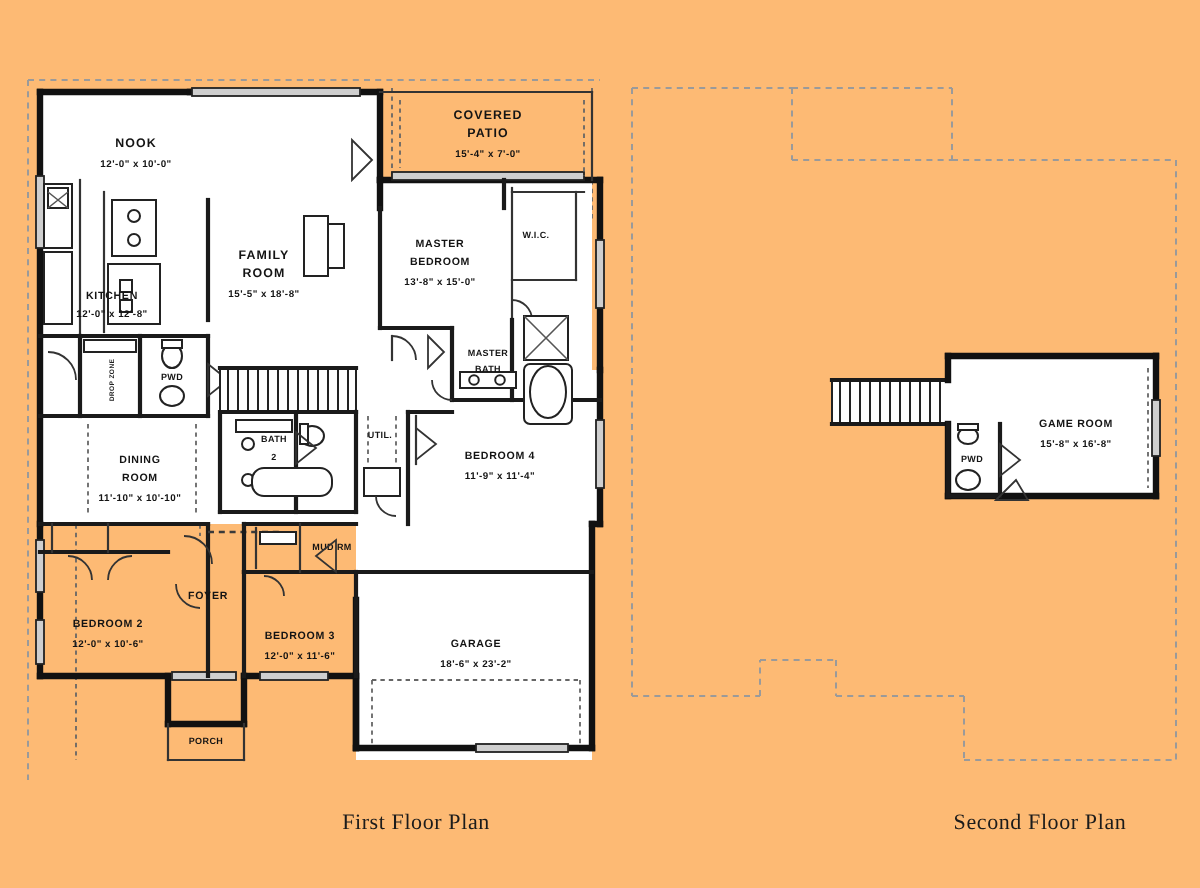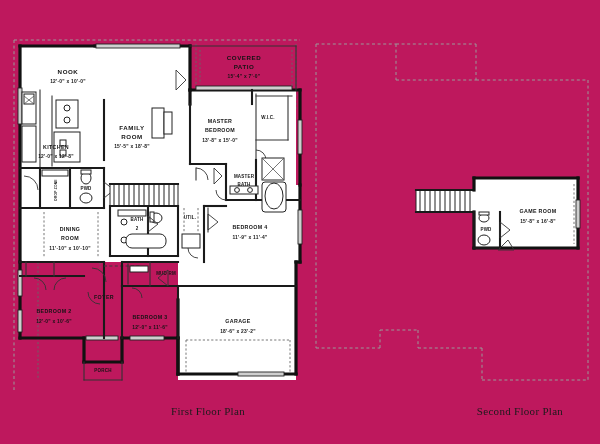--- a/index.html
+++ b/index.html
@@ -4,21 +4,21 @@
 <style>
   html, body {
     margin: 0;
     padding: 0;
     background: #ffffff;
   }
   #plan-page {
     position: relative;
     width: 600px;
     height: 444px;
-    background: #be185d;
+    background: #fdba74;
     font-family: "Liberation Sans", sans-serif;
     overflow: hidden;
   }
   svg#plan-svg {
     position: absolute;
     left: 0;
     top: 0;
     width: 600px;
     height: 444px;
     display: block;

